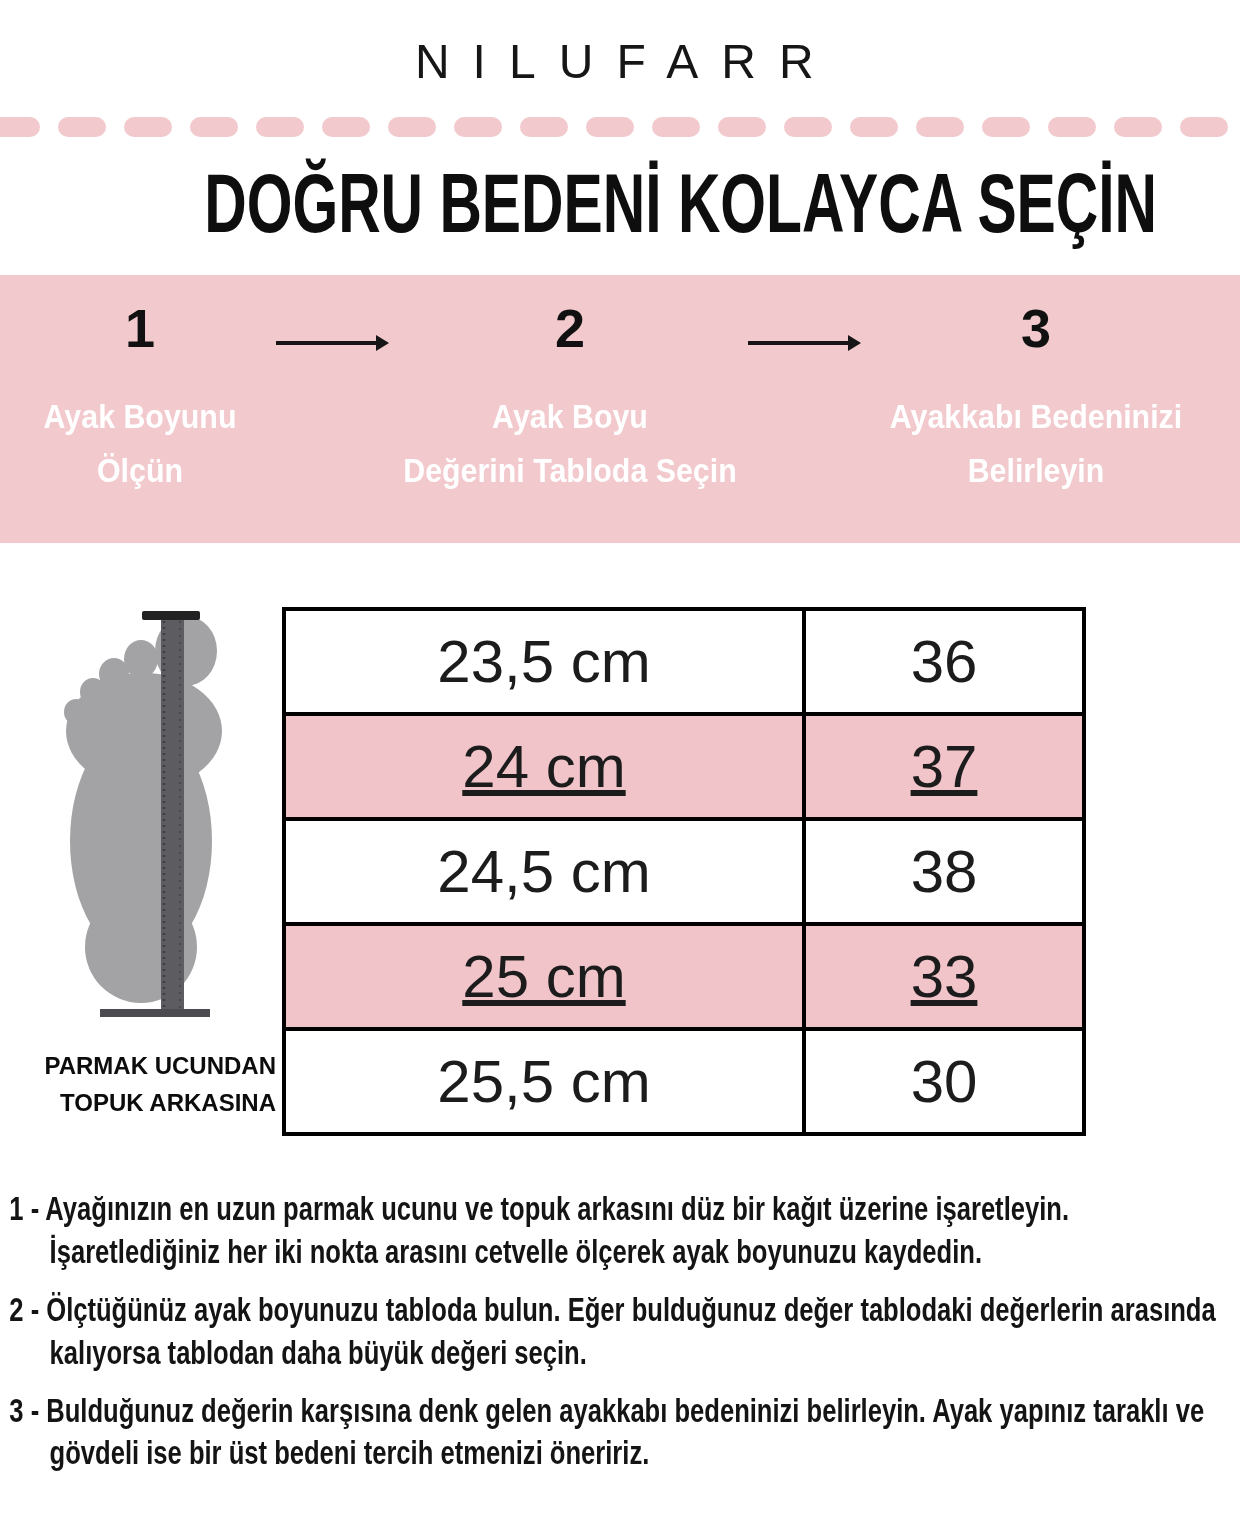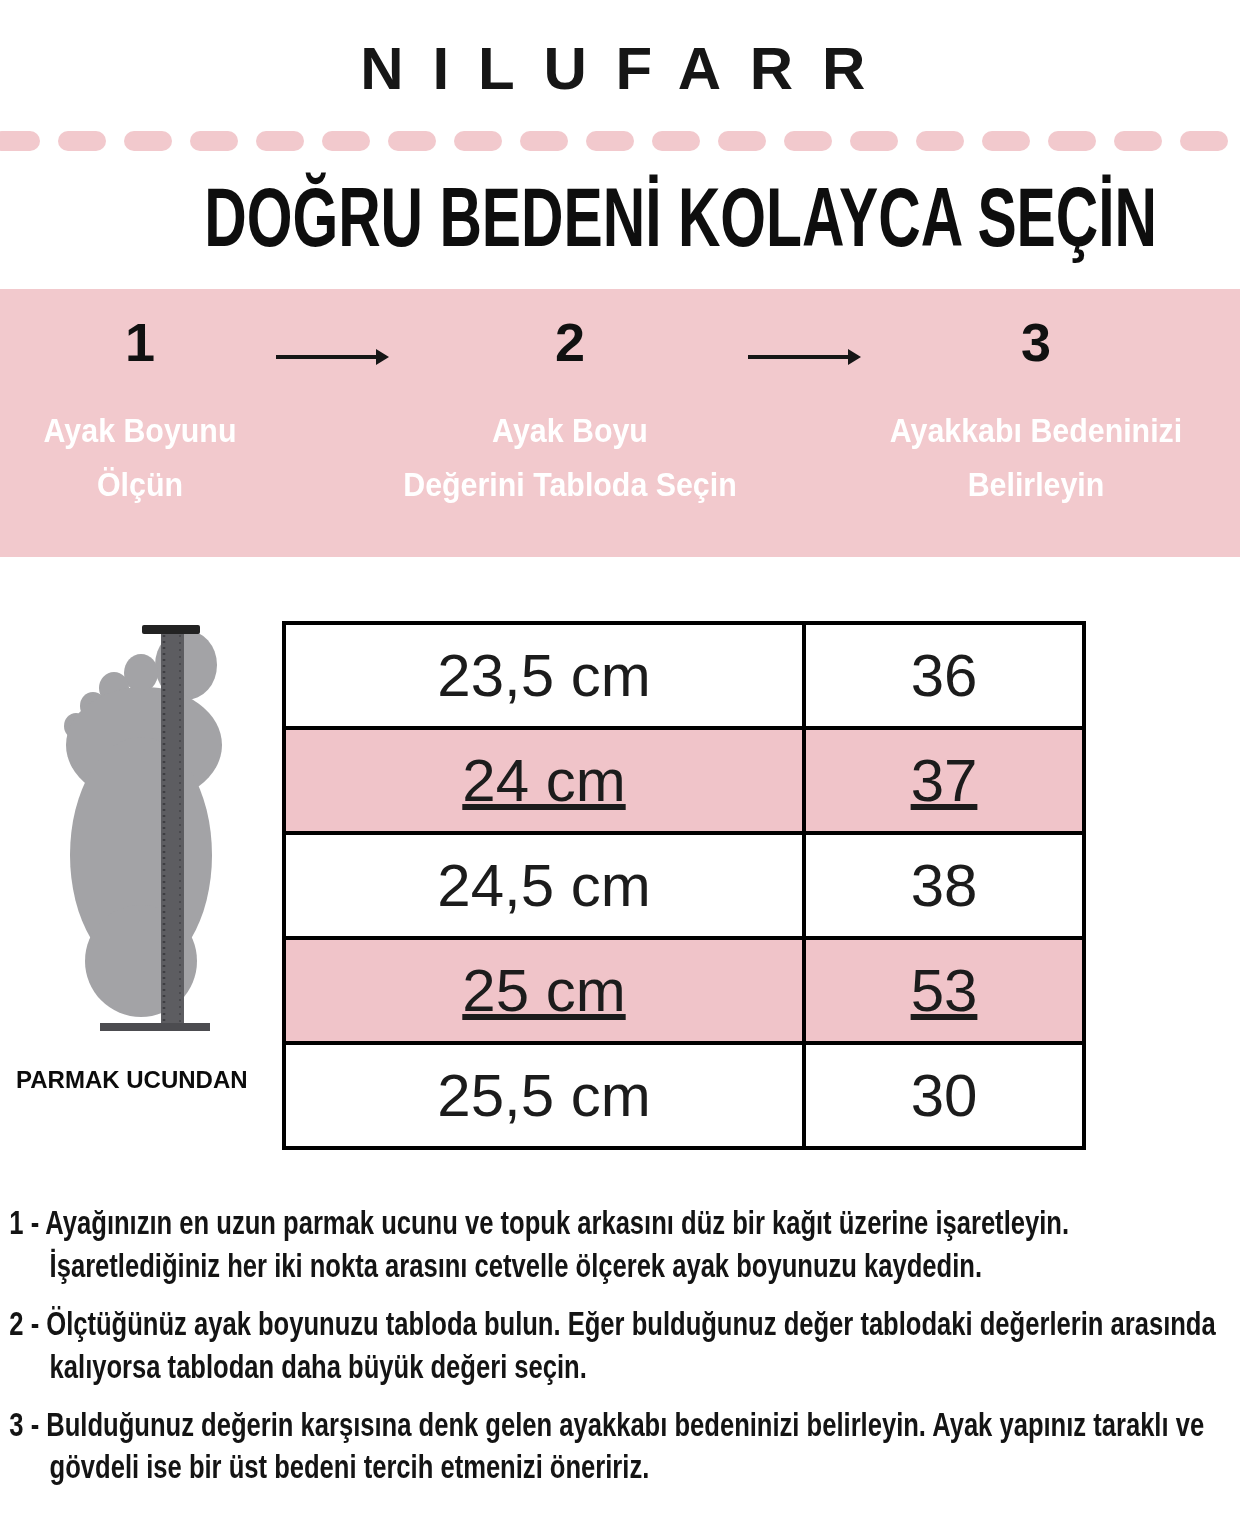--- a/index.html
+++ b/index.html
@@ -8,21 +8,21 @@
     --foot-gray:#a3a3a6;
     --ruler-gray:#5d5d61;
     --ink:#121212;
   }
   *{box-sizing:border-box;margin:0;padding:0;}
   html,body{background:#fff;}
   body{font-family:"Liberation Sans","DejaVu Sans",sans-serif;color:var(--ink);}
   .page{position:relative;width:1240px;height:1516px;margin:0 auto;background:#fff;overflow:hidden;}
 
   
-  .brand{margin-top:34px;text-align:center;font-size:60px;font-weight:700;
+  .brand{margin-top:34px;text-align:center;font-size:48px;font-weight:400;
          letter-spacing:.48em;text-indent:.24em;color:#161616;}
 
   
   .dashes{display:flex;gap:18px;margin:28px 0 0 -8px;height:20px;overflow:hidden;}
   .dashes span{flex:0 0 48px;height:20px;border-radius:10px;background:var(--pink);}
 
   
   .title-wrap{margin-top:24px;text-align:center;white-space:nowrap;}
   .title-wrap .cond{display:inline-block;transform:scaleX(.70);transform-origin:center top;
                     font-size:84px;font-weight:700;line-height:1;color:#0e0e0e;}
@@ -38,21 +38,21 @@
               transform:scaleX(.92);transform-origin:center top;}
   .arrow{position:absolute;top:66px;height:4px;background:#161616;}
   .arrow::after{content:'';position:absolute;right:-3px;top:-6px;
                 border-left:13px solid #161616;border-top:8px solid transparent;
                 border-bottom:8px solid transparent;}
   .arrow1{left:276px;width:110px;}
   .arrow2{left:748px;width:110px;}
 
   
   .main{display:flex;margin-top:64px;align-items:flex-start;}
-  .figure-col{width:280px;flex:0 0 280px;text-align:left;padding-left:16px;}
+  .figure-col{width:280px;flex:0 0 280px;text-align:right;padding-left:16px;}
   .figure-col svg{display:block;margin:2px auto 0 22px;}
   .foot-shape{fill:var(--foot-gray);}
   .ruler-rect{fill:var(--ruler-gray);}
   .figure-caption{margin:26px 4px 0 0;font-size:24px;font-weight:700;line-height:1.55;color:#0c0c0c;}
 
   table.size-table{border-collapse:collapse;table-layout:fixed;width:804px;margin-left:2px;}
   .size-table td{border:4px solid #000;text-align:center;vertical-align:middle;
                  height:105px;font-size:60px;color:#1c1c1c;background:#fff;}
   .size-table td.len{width:65%;}
   .size-table tr.hl td{background:var(--row-pink);text-decoration:underline;}
@@ -137,40 +137,41 @@
         <circle class="foot-shape" cx="103" cy="338" r="56"></circle>
 
         <rect class="ruler-rect" x="123" y="8" width="23" height="396"></rect>
         <line x1="126" y1="12" x2="126" y2="402" stroke="#3e3e42" stroke-width="2.5" stroke-dasharray="2 4"></line>
         <line x1="142" y1="12" x2="142" y2="402" stroke="#4a4a4e" stroke-width="2" stroke-dasharray="2 5"></line>
         <rect x="104" y="2" width="58" height="9" rx="2" fill="#222"></rect>
         <rect x="62" y="400" width="110" height="8" fill="#4c4c50"></rect>
       </svg>
       <div class="figure-caption">
         <div>PARMAK UCUNDAN</div>
+        <div>TOPUK ARKASINA</div>
       </div>
     </div>
 
     <table class="size-table">
       <tbody>
         <tr>
           <td class="len">23,5 cm</td>
           <td>36</td>
         </tr>
         <tr class="hl">
           <td class="len">24 cm</td>
           <td>37</td>
         </tr>
         <tr>
           <td class="len">24,5 cm</td>
           <td>38</td>
         </tr>
         <tr class="hl">
           <td class="len">25 cm</td>
-          <td>53</td>
+          <td>33</td>
         </tr>
         <tr>
           <td class="len">25,5 cm</td>
           <td>30</td>
         </tr>
       </tbody>
     </table>
 
   </section>
 

